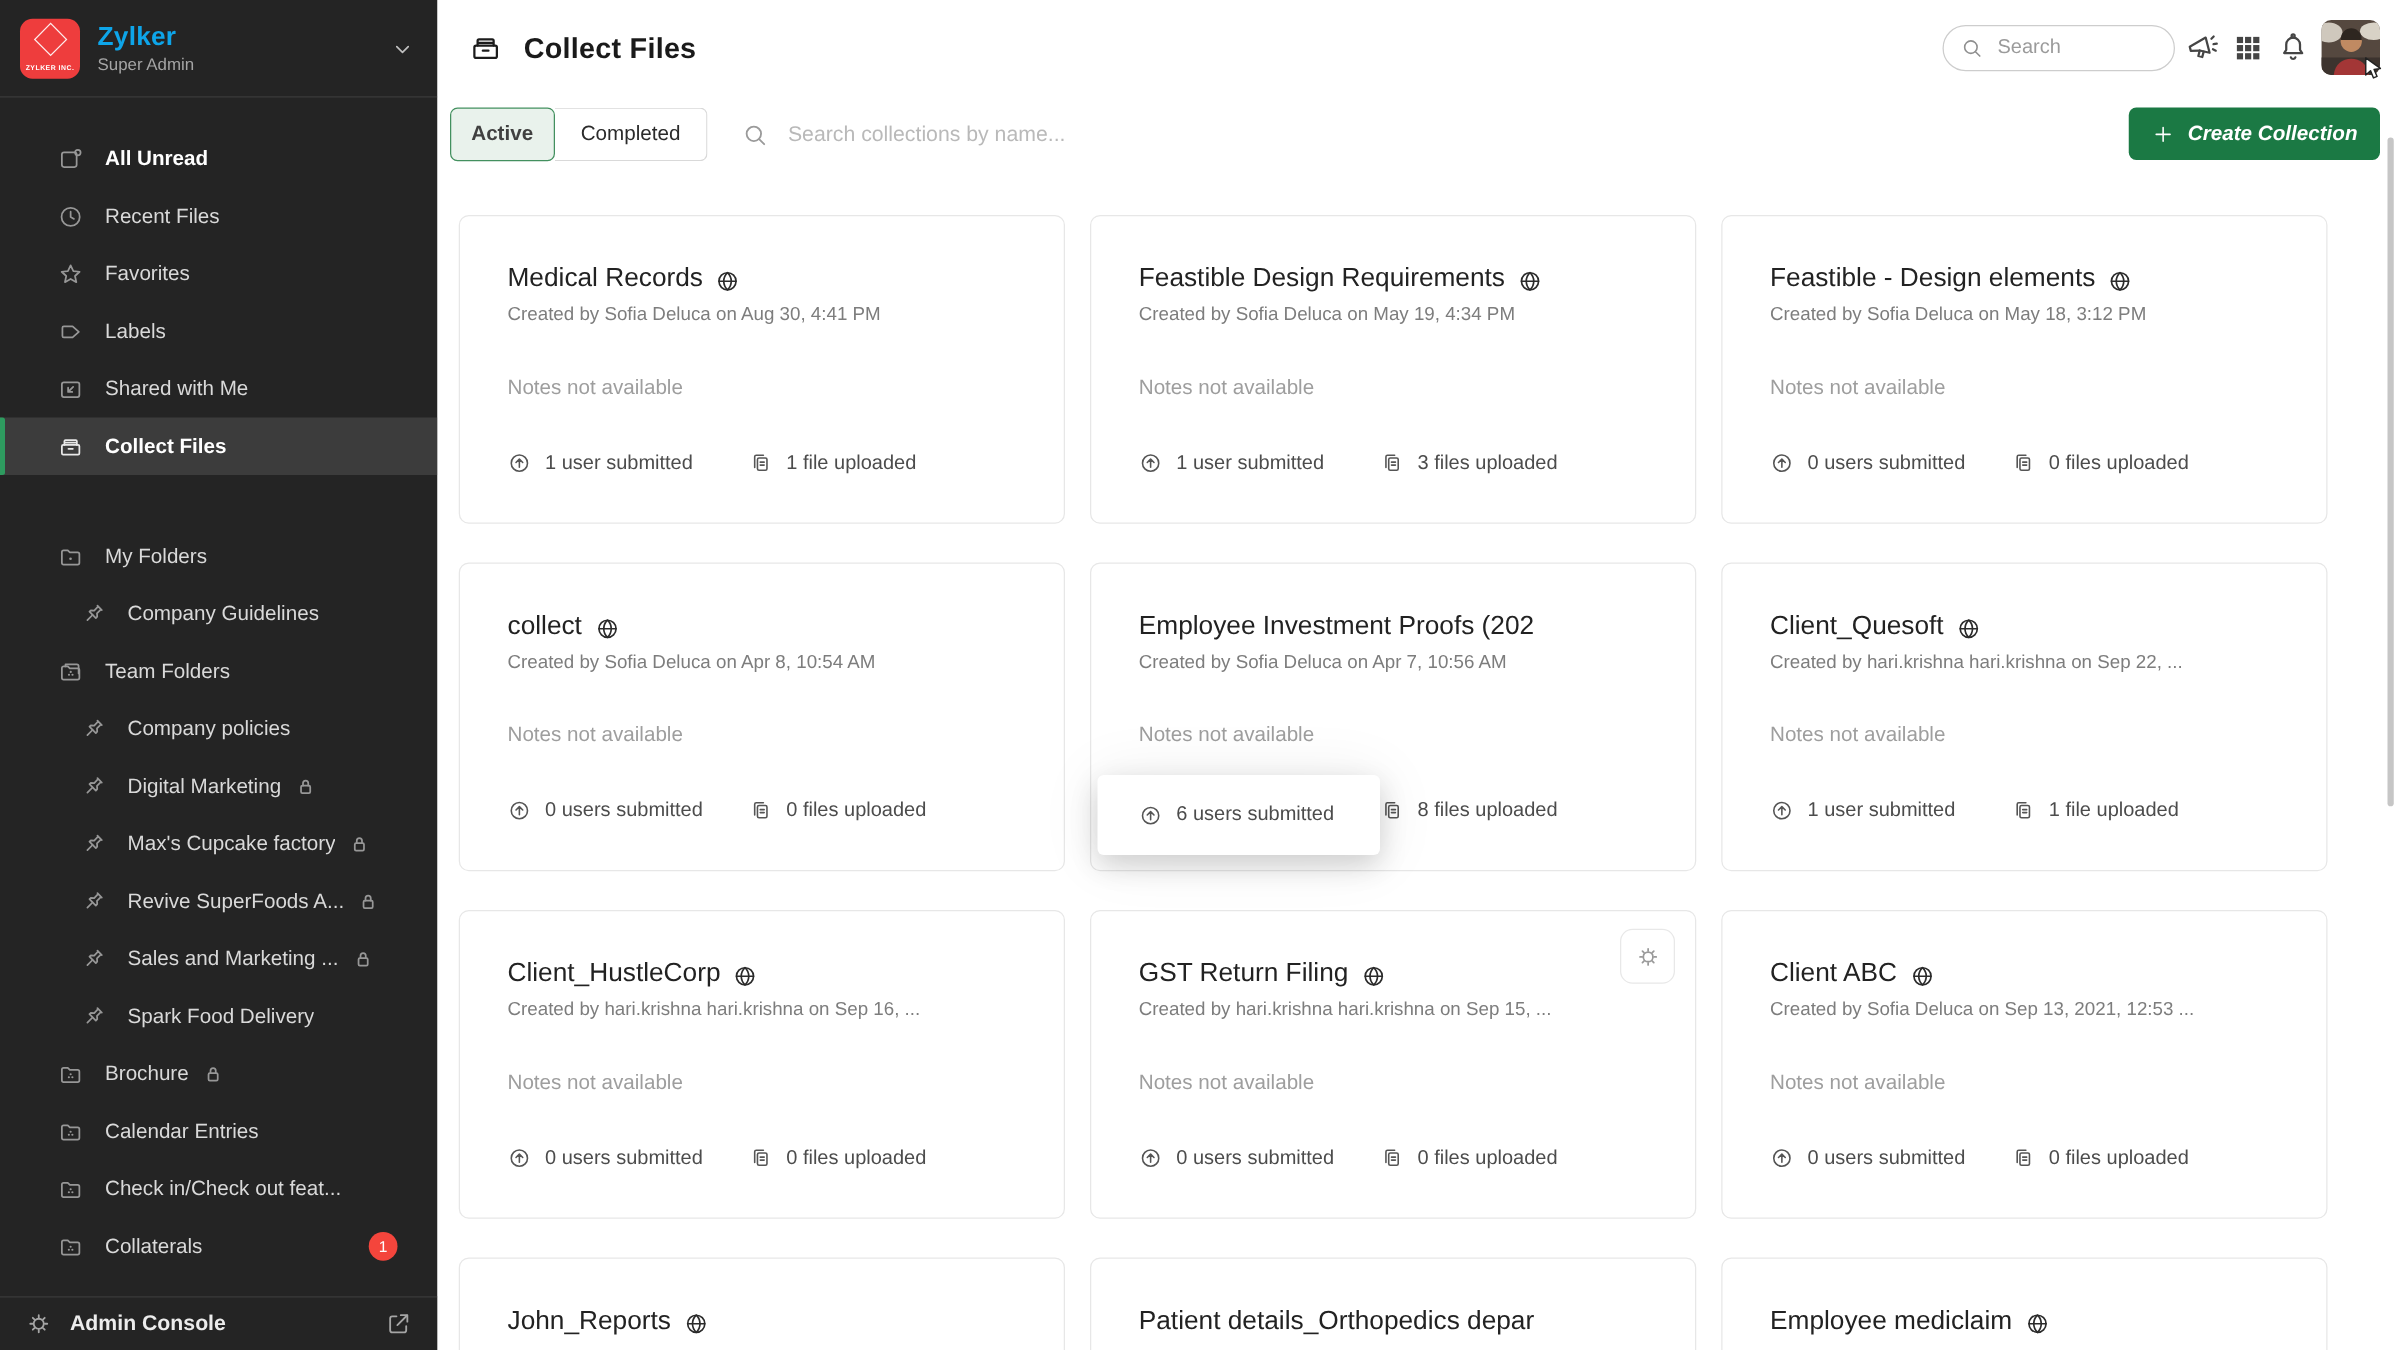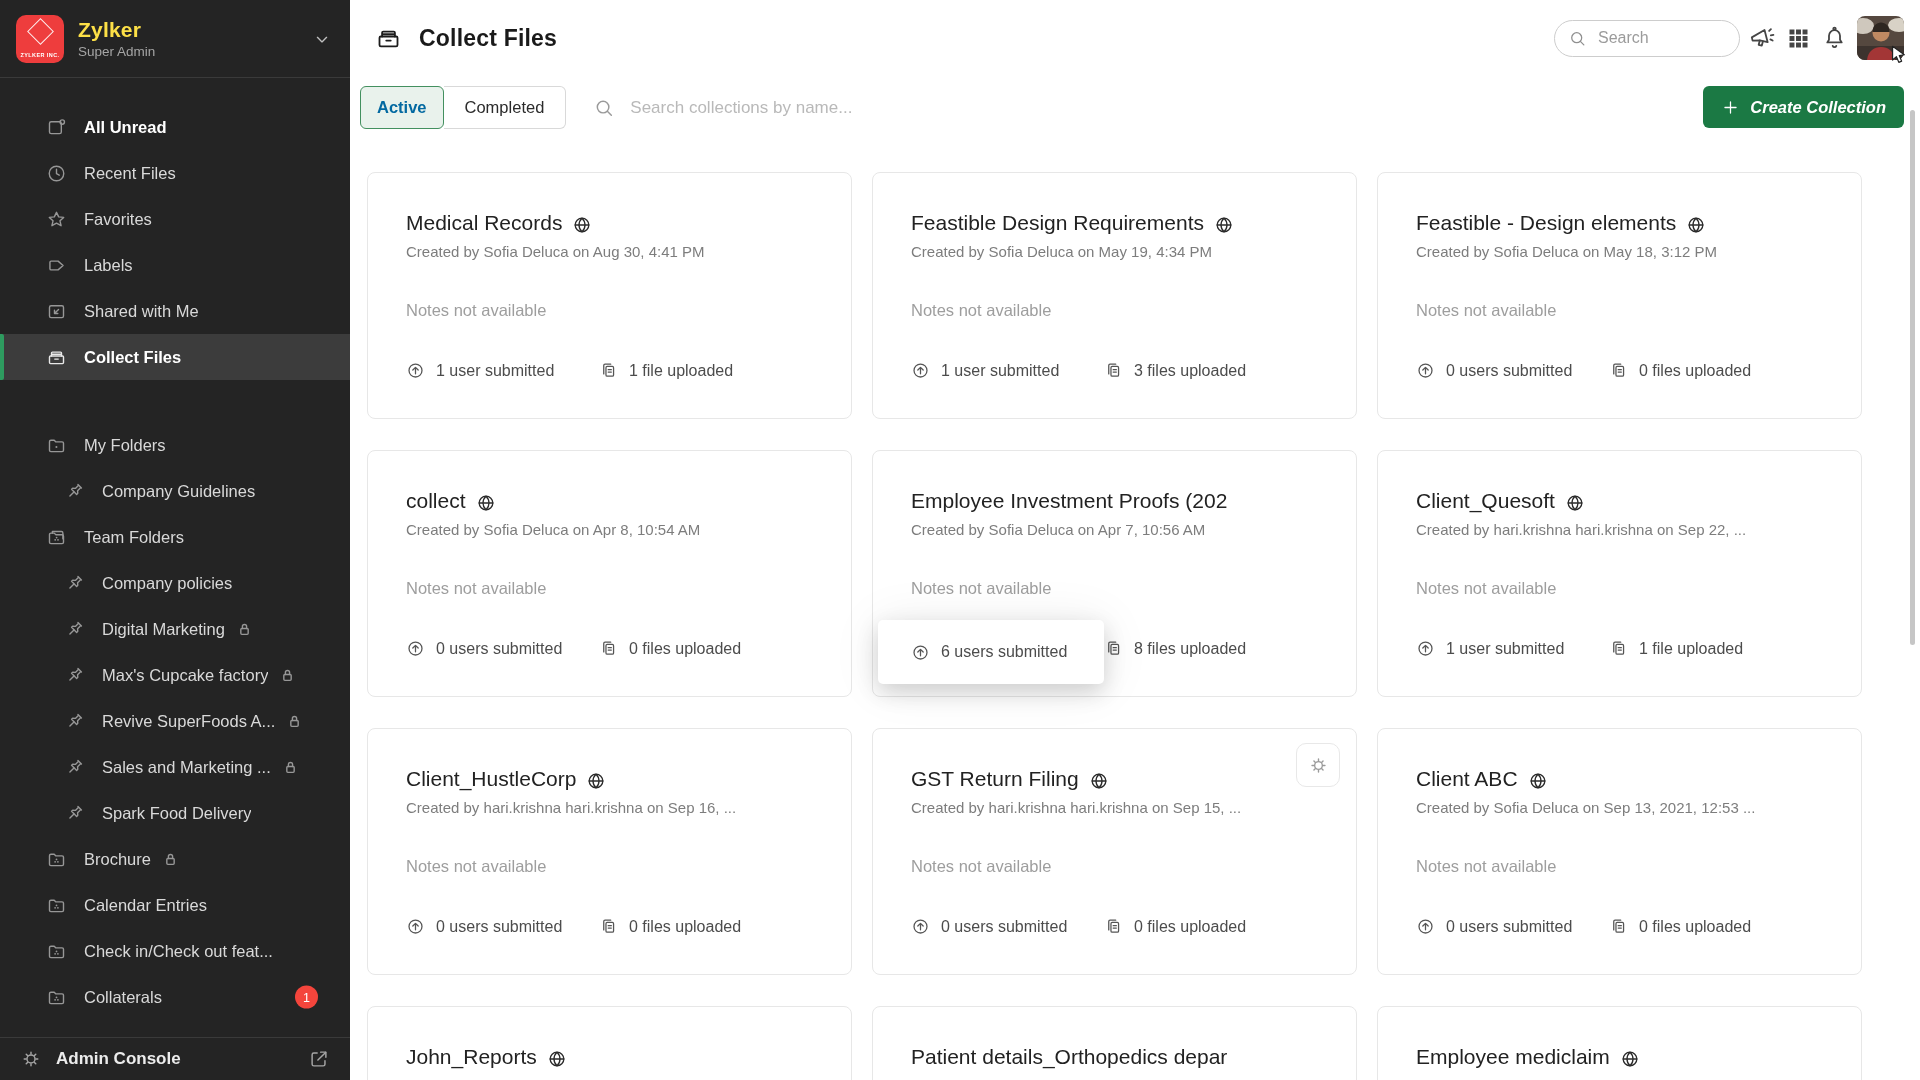--- a/index.html
+++ b/index.html
@@ -10,21 +10,21 @@
   }
   .ic svg{width:100%;height:100%;display:block;}
 
   
   .sidebar{position:absolute;left:0;top:0;width:350px;height:1080px;background:#242424;overflow:hidden;}
   .brand-row{height:77px;display:flex;align-items:center;padding:0 16px;position:relative;box-sizing:border-box;}
   .logo{width:48px;height:48px;border-radius:10px;background:#ee3d3d;position:relative;flex:none;}
   .logo .diamond{position:absolute;left:15px;top:7px;width:17px;height:17px;border:1.6px solid rgba(255,255,255,.9);transform:rotate(45deg);}
   .logo .logo-text{position:absolute;bottom:5px;left:0;right:0;text-align:center;font-size:5.5px;letter-spacing:.4px;color:#fff;font-weight:bold;}
   .brand-meta{margin-left:14px;min-width:0;}
-  .brand-name{font-size:21px;font-weight:bold;color:#fde047;letter-spacing:.2px;line-height:24px;}
+  .brand-name{font-size:21px;font-weight:bold;color:#0ea5e9;letter-spacing:.2px;line-height:24px;}
   .brand-role{font-size:13.5px;color:#a5a5a5;margin-top:2px;}
   .brand-chevron{position:absolute;right:18px;top:50%;transform:translateY(-50%);width:20px;height:20px;color:#c0c0c0;cursor:pointer;}
   .side-divider{height:1px;background:#3a3a3a;}
   .nav{padding-top:26px;}
   .nav-item{height:46px;display:flex;align-items:center;padding-left:46px;position:relative;color:#d9d9d9;font-size:16.5px;cursor:pointer;box-sizing:border-box;}
   .nav-item .ic{width:21px;height:21px;margin-right:17px;color:#979797;flex:none;}
   .nav-item.bold{font-weight:bold;color:#fff;}
   .nav-item.selected{background:#3c3c3c;font-weight:bold;color:#fff;}
   .nav-item.selected .ic{color:#e8e8e8;}
   .nav-item.selected::before{content:"";position:absolute;left:0;top:0;bottom:0;width:4px;background:#2e9b5f;border-radius:0 2px 2px 0;}
@@ -49,21 +49,21 @@
   .search-pill input::placeholder{color:#9b9b9b;}
   .hicon{width:27px;height:27px;color:#454545;cursor:pointer;}
   .avatar{width:47px;height:44px;border-radius:8px;overflow:visible;position:relative;cursor:pointer;flex:none;}
   .avatar .photo{width:47px;height:44px;border-radius:8px;overflow:hidden;}
   .avatar svg{display:block;}
   .mouse-cursor{position:absolute;right:-6px;bottom:-6px;width:22px;height:22px;}
 
   .toolbar{height:52px;display:flex;align-items:flex-start;padding:10px 16px 0 10px;box-sizing:content-box;}
   .tabs{display:flex;}
   .tab{height:43px;padding:0 17px;display:flex;align-items:center;font-size:16.5px;background:#fff;border:1.5px solid #d9d9d9;color:#2b2b2b;cursor:pointer;box-sizing:border-box;}
-  .tab.active{background:#e9f2ec;border-color:#43905f;color:#0369a1;font-weight:bold;border-radius:6px;padding:0 16px;}
+  .tab.active{background:#e9f2ec;border-color:#43905f;color:#404040;font-weight:bold;border-radius:6px;padding:0 16px;}
   .tab:not(.active){border-left:none;border-radius:0 6px 6px 0;padding:2px 21px;}
   .collection-search{display:flex;align-items:center;margin-left:27px;gap:13px;height:43px;}
   .collection-search .ic{width:22px;height:22px;color:#9a9a9a;flex:none;}
   .collection-search input{width:430px;font-size:17px;border:none;outline:none;color:#555;font-family:inherit;}
   .collection-search input::placeholder{color:#b9b9b9;}
   .create-btn{margin-left:auto;height:42px;background:#1b7944;color:#fff;border:none;border-radius:6px;font-size:16.5px;font-weight:bold;display:flex;align-items:center;gap:10px;padding:0 18px;cursor:pointer;font-family:inherit;font-style:italic;}
   .create-btn .ic{width:19px;height:19px;color:#fff;flex:none;}
 
   
   .grid{position:absolute;left:17px;top:172px;display:grid;grid-template-columns:repeat(3,485px);gap:31px 20px;}

